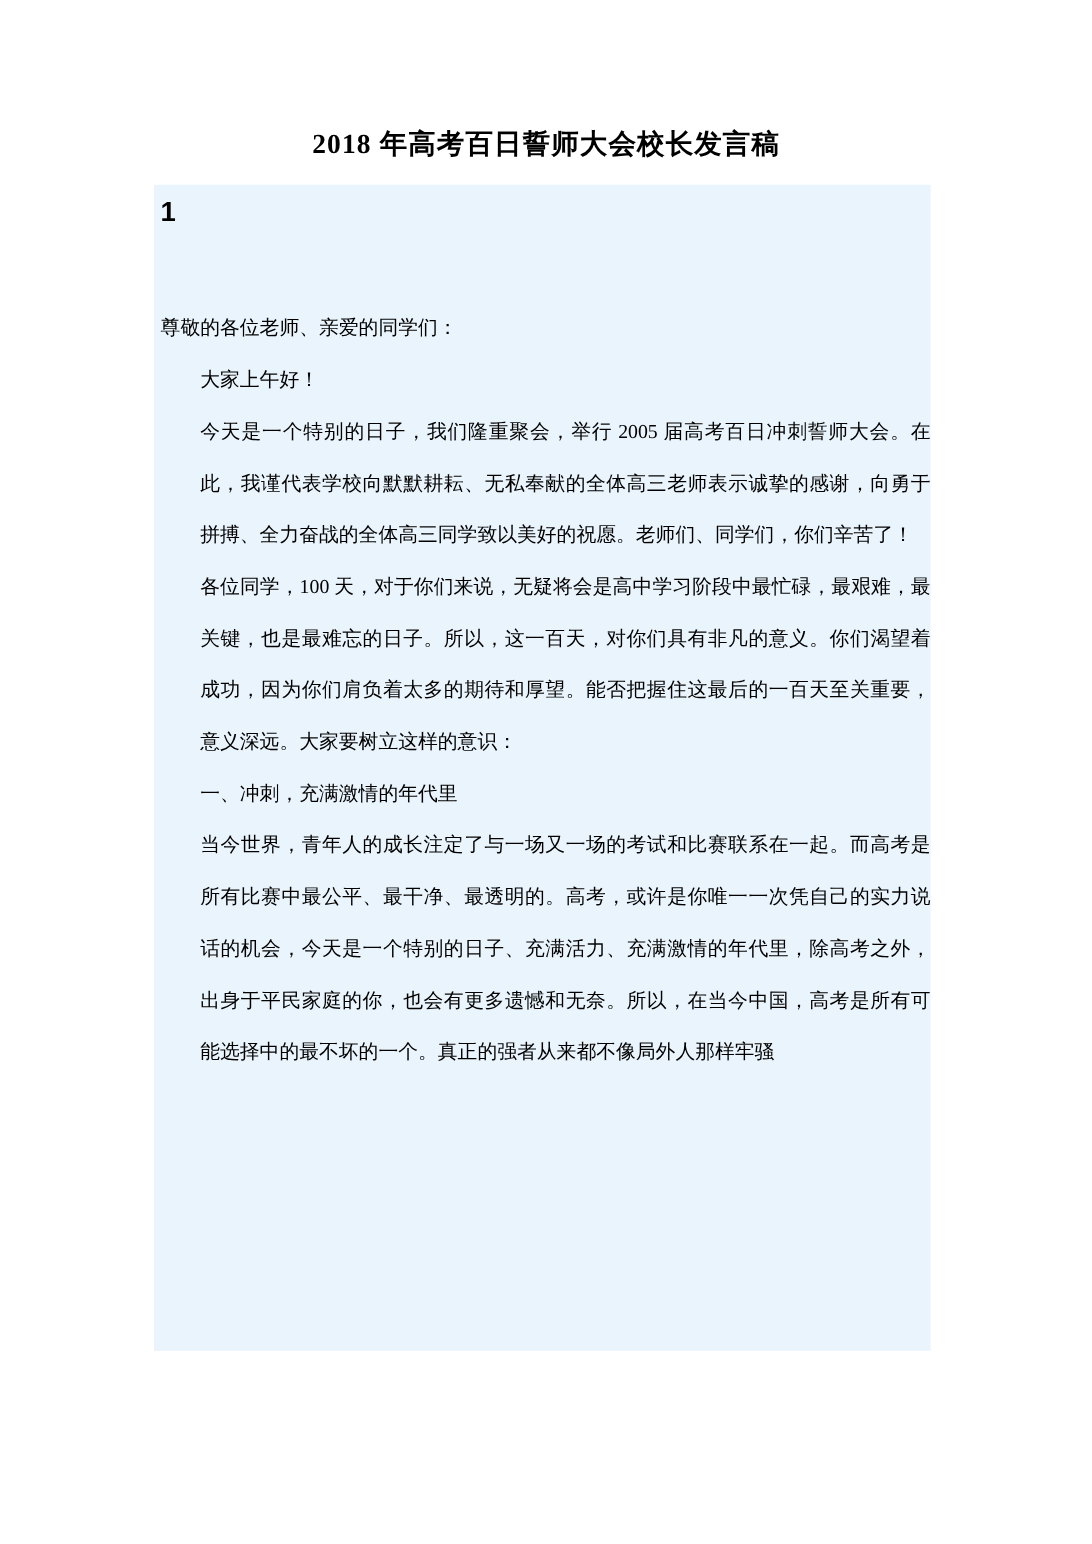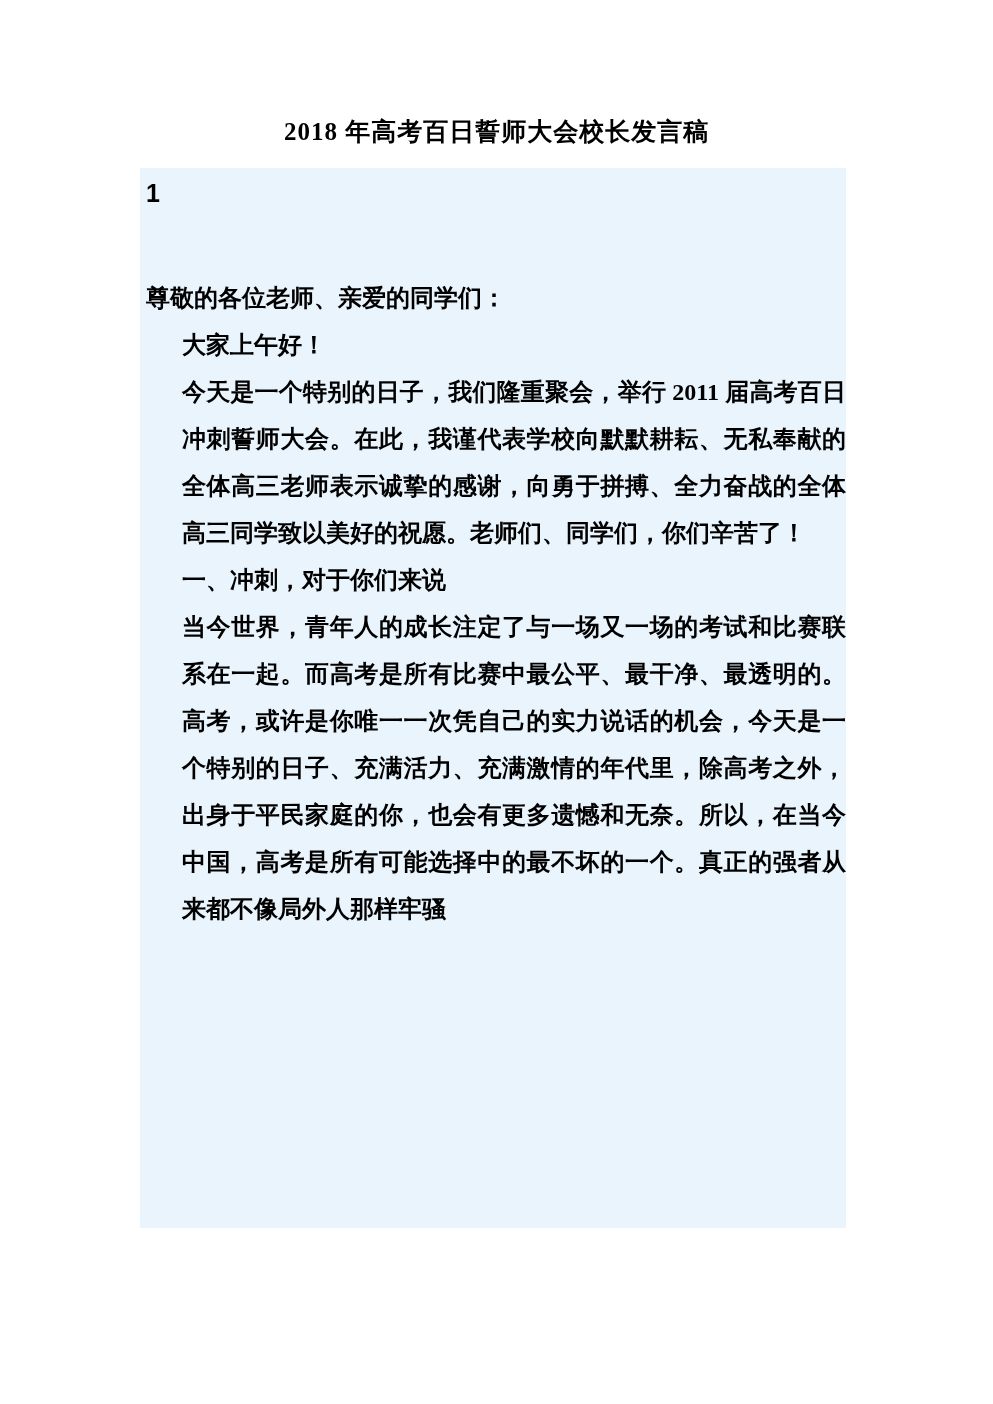--- a/index.html
+++ b/index.html
@@ -51,46 +51,46 @@
     font-size: 25px;
     line-height: 34px;
   }
   .body-text {
     position: absolute;
     left: 146px;
     top: 275px;
     width: 700px;
   }
   .para {
-    font-size: 24px;
+    font-size: 18px;
     line-height: 47px;
     text-align: justify;
     text-justify: inter-ideograph;
     margin: 0 0 0 0;
     padding: 0;
     letter-spacing: 0px;
-    font-weight: bold;
   }
   .para + .para {
     margin-top: 0px;
     margin-left: 36px;
   }
 </style>
 </head>
 <body>
 
 <div class="page">
 
   <div class="highlight-block"></div>
 
   <div class="doc-title">2018 年高考百日誓师大会校长发言稿</div>
 
   <div class="marker-one">1</div>
 
   <div class="body-text">
     <p class="para">尊敬的各位老师、亲爱的同学们：</p>
     <p class="para">大家上午好！</p>
-    <p class="para">今天是一个特别的日子，我们隆重聚会，举行 2011 届高考百日冲刺誓师大会。在此，我谨代表学校向默默耕耘、无私奉献的全体高三老师表示诚挚的感谢，向勇于拼搏、全力奋战的全体高三同学致以美好的祝愿。老师们、同学们，你们辛苦了！</p>
-    <p class="para">一、冲刺，对于你们来说</p>
+    <p class="para">今天是一个特别的日子，我们隆重聚会，举行 2005 届高考百日冲刺誓师大会。在此，我谨代表学校向默默耕耘、无私奉献的全体高三老师表示诚挚的感谢，向勇于拼搏、全力奋战的全体高三同学致以美好的祝愿。老师们、同学们，你们辛苦了！</p>
+    <p class="para">各位同学，100 天，对于你们来说，无疑将会是高中学习阶段中最忙碌，最艰难，最关键，也是最难忘的日子。所以，这一百天，对你们具有非凡的意义。你们渴望着成功，因为你们肩负着太多的期待和厚望。能否把握住这最后的一百天至关重要，意义深远。大家要树立这样的意识：</p>
+    <p class="para">一、冲刺，充满激情的年代里</p>
     <p class="para">当今世界，青年人的成长注定了与一场又一场的考试和比赛联系在一起。而高考是所有比赛中最公平、最干净、最透明的。高考，或许是你唯一一次凭自己的实力说话的机会，今天是一个特别的日子、充满活力、充满激情的年代里，除高考之外，出身于平民家庭的你，也会有更多遗憾和无奈。所以，在当今中国，高考是所有可能选择中的最不坏的一个。真正的强者从来都不像局外人那样牢骚</p>
   </div>
 
 </div>
 
 </body></html>

